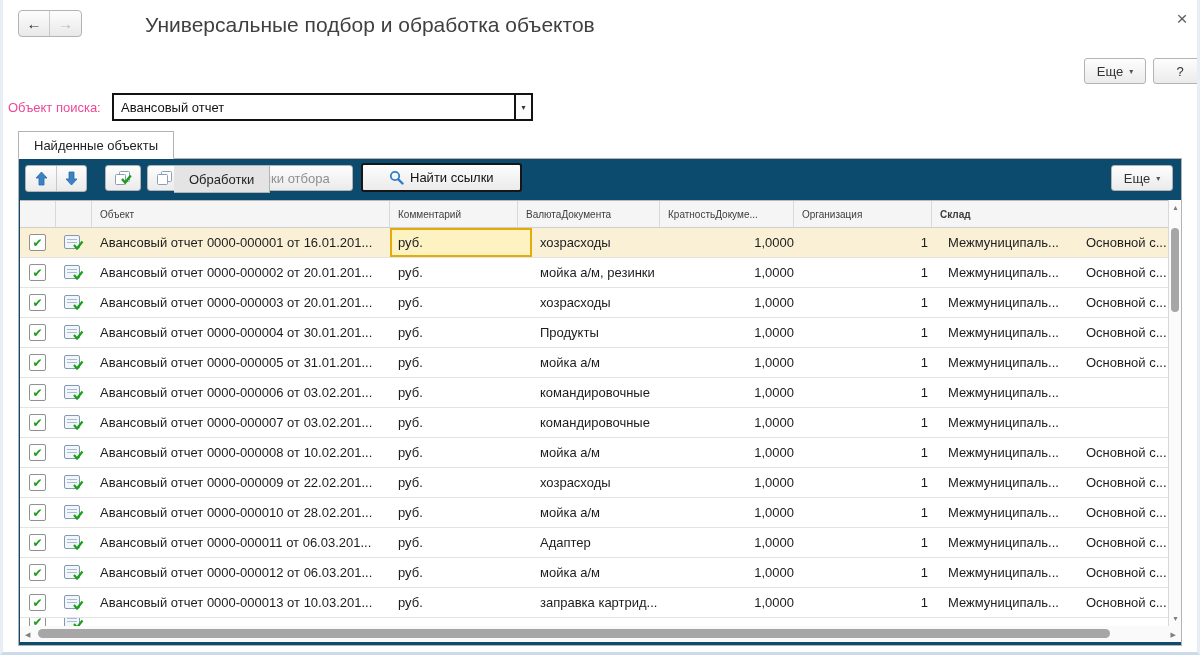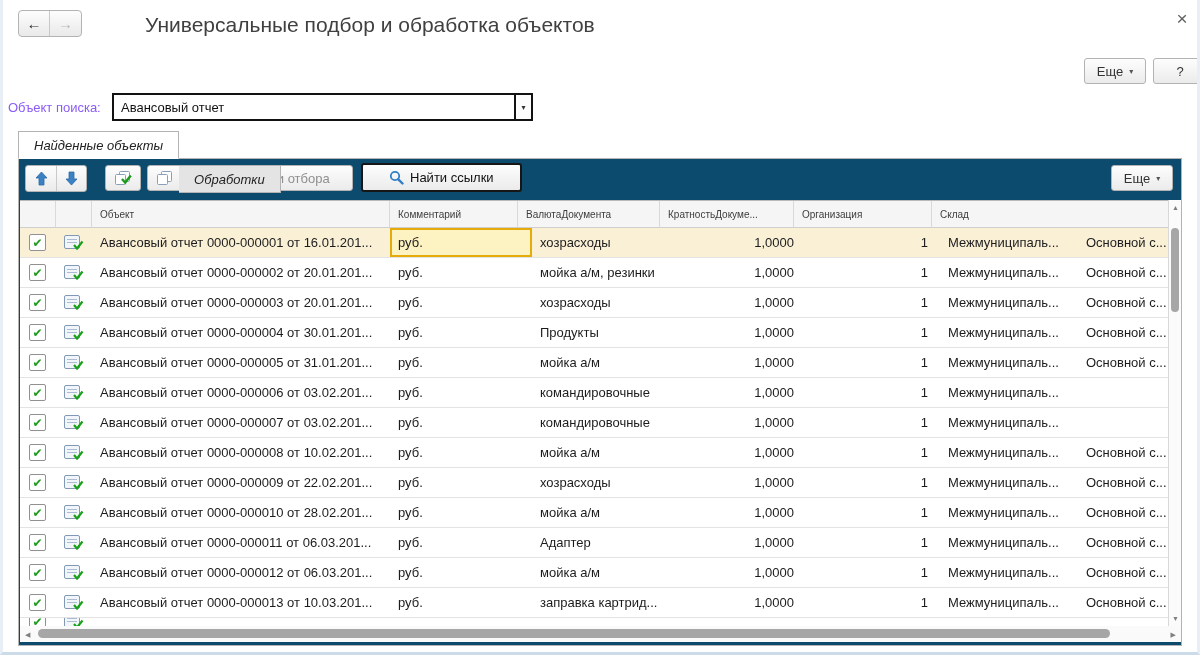--- a/index.html
+++ b/index.html
@@ -20,32 +20,32 @@
     border-radius:4px; overflow:hidden; background:linear-gradient(#fdfdfd,#e9e9e9); }
   .nav-btn { width:31px; height:25px; display:flex; align-items:center; justify-content:center; font-size:15px; }
   .nav-btn.back { color:#2b2b2b; border-right:1px solid #c9c9c9; }
   .nav-btn.fwd  { color:#b8b8b8; }
   .title { position:absolute; left:145px; top:13px; font-size:21px; color:#404040; }
   .close-x { position:absolute; right:7px; top:8px; width:22px; text-align:center; font-size:19px; color:#616161; }
   .top-more { position:absolute; left:1084px; top:58px; width:62px; }
   .help-btn  { position:absolute; left:1153px; top:58px; width:32px; }
 
   
-  .search-label { position:absolute; left:8px; top:100px; font-size:13px; color:#8b5cf6; }
+  .search-label { position:absolute; left:8px; top:100px; font-size:13px; color:#ec4899; }
   .combo { position:absolute; left:112px; top:93px; width:421px; height:28px; border:2px solid #121212;
     display:flex; background:#fff; }
   .combo-text { flex:1; display:flex; align-items:center; padding:0 7px; font-size:13px; color:#111;
     overflow:hidden; white-space:nowrap; }
   .combo-arrow { width:17px; border-left:2px solid #121212; display:flex; align-items:center;
     justify-content:center; font-size:8px; color:#333; background:#fcfcfc; }
 
   
   .tabs { position:absolute; left:18px; top:131px; display:flex; z-index:3; }
   .tab { height:28px; padding:12px 15px; display:flex; align-items:center; font-size:13px; color:#222;
-    border:1px solid #b3b3b3;font-style:italic; }
+    border:1px solid #b3b3b3; }
   .tab.active { background:#fff; border-bottom:1px solid #fff; }
   .tab.inactive { background:#e4e4e4; border-left:none;margin-top:34px; }
 
   
   .panel { position:absolute; left:18px; top:158px; width:1164px; height:488px;
     border:1px solid #b3b3b3; background:#0c4a6e; }
 
   
   .grp-updown { position:absolute; left:6px; top:6px; display:flex; border:1px solid #b3b3b3;
     border-radius:3px; overflow:hidden; background:linear-gradient(#fdfdfd,#ebebeb); }
@@ -177,21 +177,21 @@
 
     <div class="tablewrap">
       <div class="thead">
         <div class="th c0"></div>
         <div class="th c1"></div>
         <div class="th c2">Объект</div>
         <div class="th c4">Комментарий</div>
         <div class="th c3">ВалютаДокумента</div>
         <div class="th c6">КратностьДокуме...</div>
         <div class="th c7">Организация</div>
-        <div class="th c8" style="border-right:none;">Склад</div>
+        <div class="th c8" style="border-right:none;font-weight:bold;">Склад</div>
       </div>
 
       <div class="rows">
           <div class="trow sel">
             <div class="td cc c0">
               <div class="cb">✔</div>
             </div>
             <div class="td ci c1">
               <svg width="20" height="18" viewBox="0 0 20 18">
                 <rect x="0.5" y="1.5" width="15" height="13" rx="1.5" fill="#f2f6fa" stroke="#8199b3"></rect>

